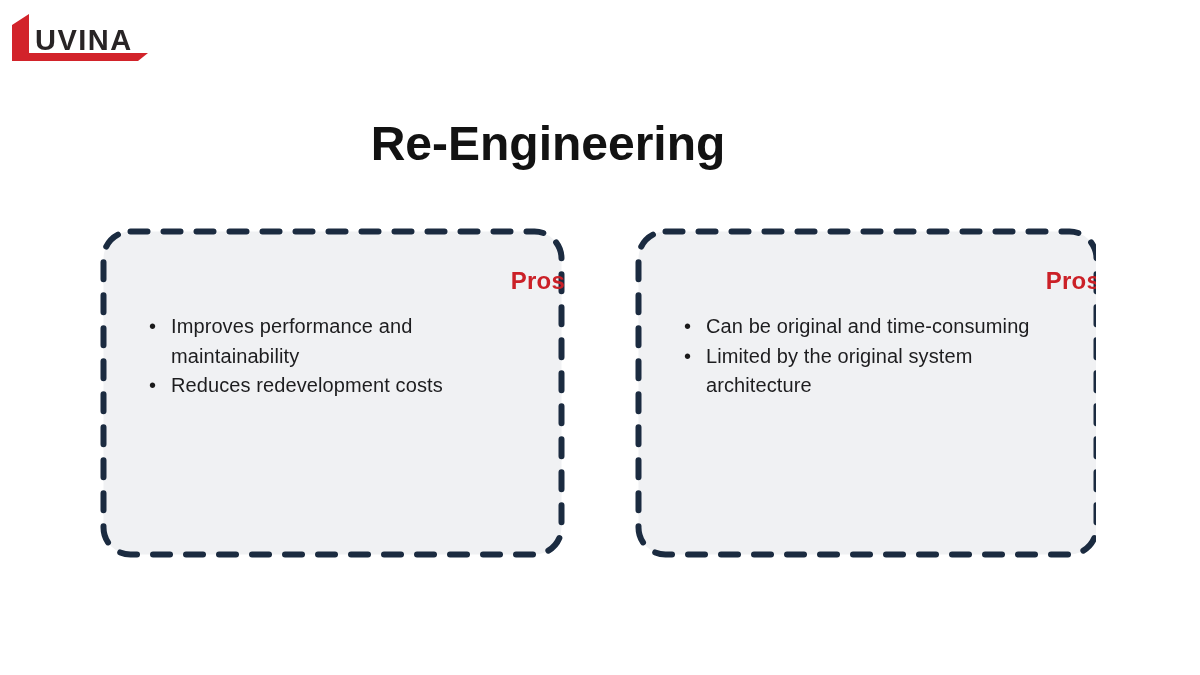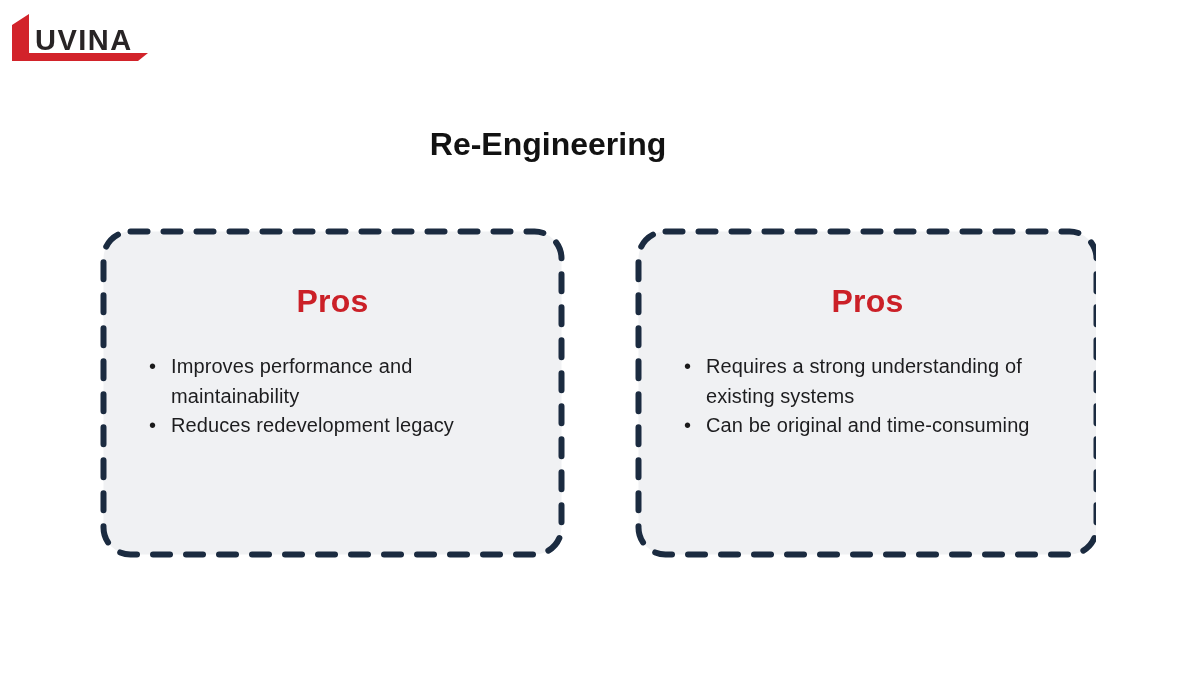--- a/index.html
+++ b/index.html
@@ -29,50 +29,50 @@
     font-family:"Liberation Sans", sans-serif;
     font-weight:700;
     font-size:29px;
     letter-spacing:1.5px;
   }
 
   
   .page-title{
     position:absolute;left:0;top:118px;width:100%;
     text-align:center;
-    font-size:32px;line-height:52px;
+    font-size:48px;line-height:52px;
     font-weight:700;
     color:#121212;
     letter-spacing:0px;
   }
 
   
   .box{position:absolute;top:228px;width:465px;height:330px;}
   .box.left{left:100px;}
   .box.right{left:635px;}
   .box-border{position:absolute;left:0;top:0;width:465px;height:330px;}
   .box-border rect{
     fill:var(--box-bg);
     stroke:var(--navy);
     stroke-width:6;
     stroke-linecap:round;
     stroke-dasharray:17 16;
   }
   .box-heading{
     position:relative;
-    margin-top:56px;
-    text-align:center;
-    font-size:32px;line-height:34px;
+    margin-top:36px;
+    text-align:right;
+    font-size:24px;line-height:34px;
     font-weight:700;
     color:var(--accent-red);
     letter-spacing:0.2px;
   }
   .bullet-list{
     position:relative;
-    margin-top:34px;
+    margin-top:14px;
     width:440px;
     padding-left:48px;
     padding-right:20px;
     list-style:none;
   }
   .bullet-list li{
     position:relative;
     padding-left:23px;
     font-size:20px;
     line-height:29.5px;
@@ -101,28 +101,28 @@
 
   <h1 class="page-title">Re-Engineering</h1>
 
   <section class="box left">
     <svg class="box-border" viewBox="0 0 465 330">
       <rect x="3.5" y="3.5" width="458" height="323" rx="27"></rect>
     </svg>
     <h2 class="box-heading">Pros</h2>
     <ul class="bullet-list">
         <li>Improves performance and maintainability</li>
-        <li>Reduces redevelopment legacy</li>
+        <li>Reduces redevelopment costs</li>
       </ul>
   </section>
 
   <section class="box right">
     <svg class="box-border" viewBox="0 0 465 330">
       <rect x="3.5" y="3.5" width="458" height="323" rx="27"></rect>
     </svg>
     <h2 class="box-heading">Pros</h2>
     <ul class="bullet-list">
-        <li>Requires a strong understanding of existing systems</li>
         <li>Can be original and time-consuming</li>
+        <li>Limited by the original system architecture</li>
       </ul>
   </section>
 
 </div>
 
 </body></html>

